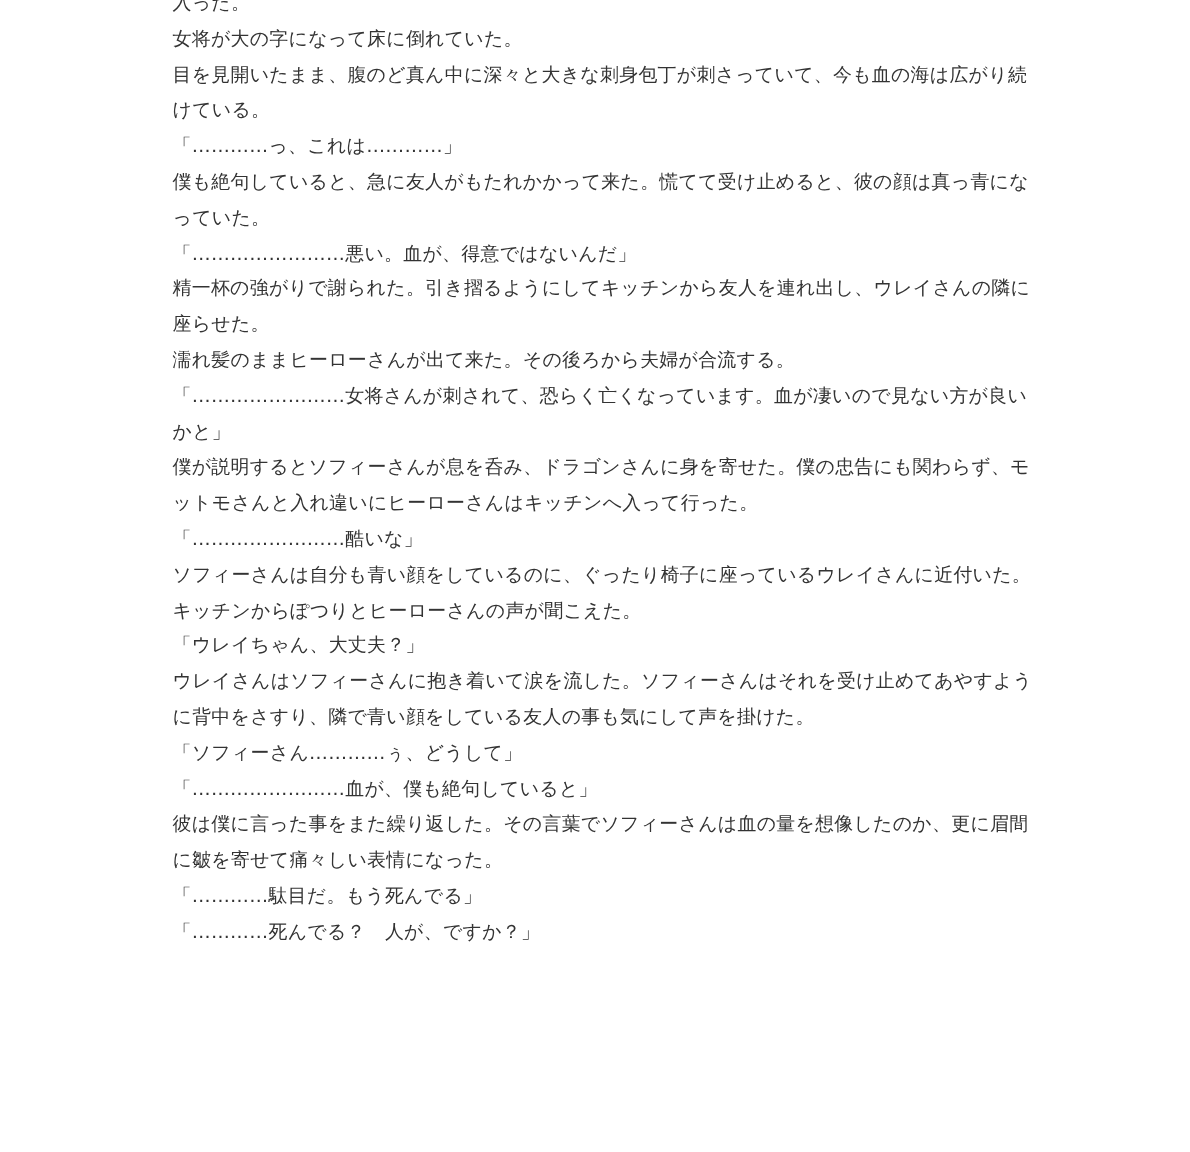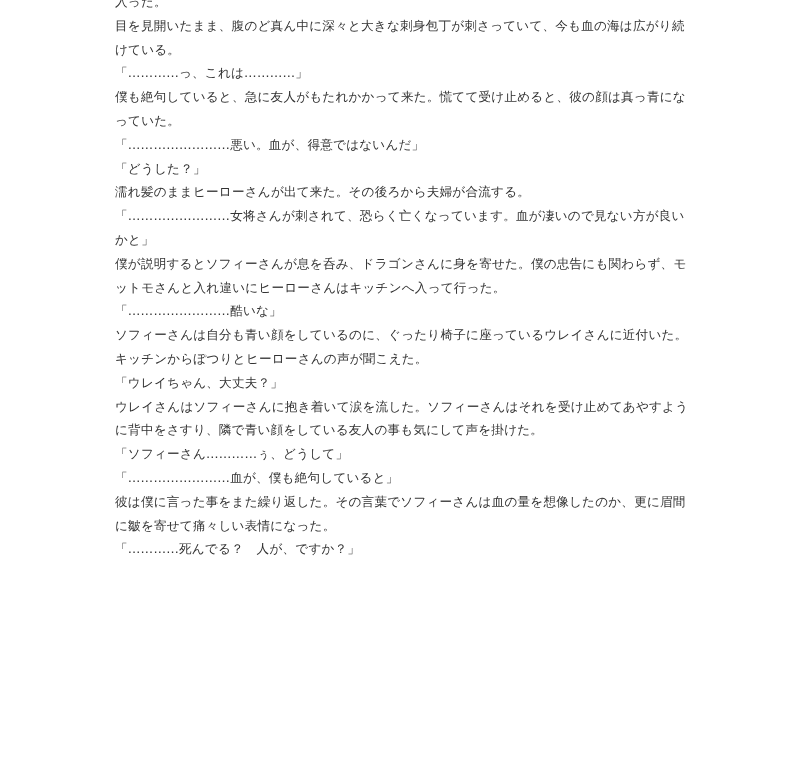--- a/index.html
+++ b/index.html
@@ -34,32 +34,34 @@
     white-space: normal;
     word-break: break-all;
   }
 </style>
 </head>
 <body>
 
 <div class="page">
   <div class="text-body">
     <p class="para">入った。</p>
+    <p class="para">女将が大の字になって床に倒れていた。</p>
     <p class="para">目を見開いたまま、腹のど真ん中に深々と大きな刺身包丁が刺さっていて、今も血の海は広がり続けている。</p>
     <p class="para">「…………っ、これは…………」</p>
     <p class="para">僕も絶句していると、急に友人がもたれかかって来た。慌てて受け止めると、彼の顔は真っ青になっていた。</p>
     <p class="para">「……………………悪い。血が、得意ではないんだ」</p>
-    <p class="para">「どうした？」</p>
+    <p class="para">精一杯の強がりで謝られた。引き摺るようにしてキッチンから友人を連れ出し、ウレイさんの隣に座らせた。</p>
     <p class="para">濡れ髪のままヒーローさんが出て来た。その後ろから夫婦が合流する。</p>
     <p class="para">「……………………女将さんが刺されて、恐らく亡くなっています。血が凄いので見ない方が良いかと」</p>
     <p class="para">僕が説明するとソフィーさんが息を呑み、ドラゴンさんに身を寄せた。僕の忠告にも関わらず、モットモさんと入れ違いにヒーローさんはキッチンへ入って行った。</p>
     <p class="para">「……………………酷いな」</p>
     <p class="para">ソフィーさんは自分も青い顔をしているのに、ぐったり椅子に座っているウレイさんに近付いた。</p>
     <p class="para">キッチンからぽつりとヒーローさんの声が聞こえた。</p>
     <p class="para">「ウレイちゃん、大丈夫？」</p>
     <p class="para">ウレイさんはソフィーさんに抱き着いて涙を流した。ソフィーさんはそれを受け止めてあやすように背中をさすり、隣で青い顔をしている友人の事も気にして声を掛けた。</p>
     <p class="para">「ソフィーさん…………ぅ、どうして」</p>
     <p class="para">「……………………血が、僕も絶句していると」</p>
     <p class="para">彼は僕に言った事をまた繰り返した。その言葉でソフィーさんは血の量を想像したのか、更に眉間に皺を寄せて痛々しい表情になった。</p>
+    <p class="para">「…………駄目だ。もう死んでる」</p>
     <p class="para">「…………死んでる？　人が、ですか？」</p>
 
   </div>
 </div>
 
 </body></html>

